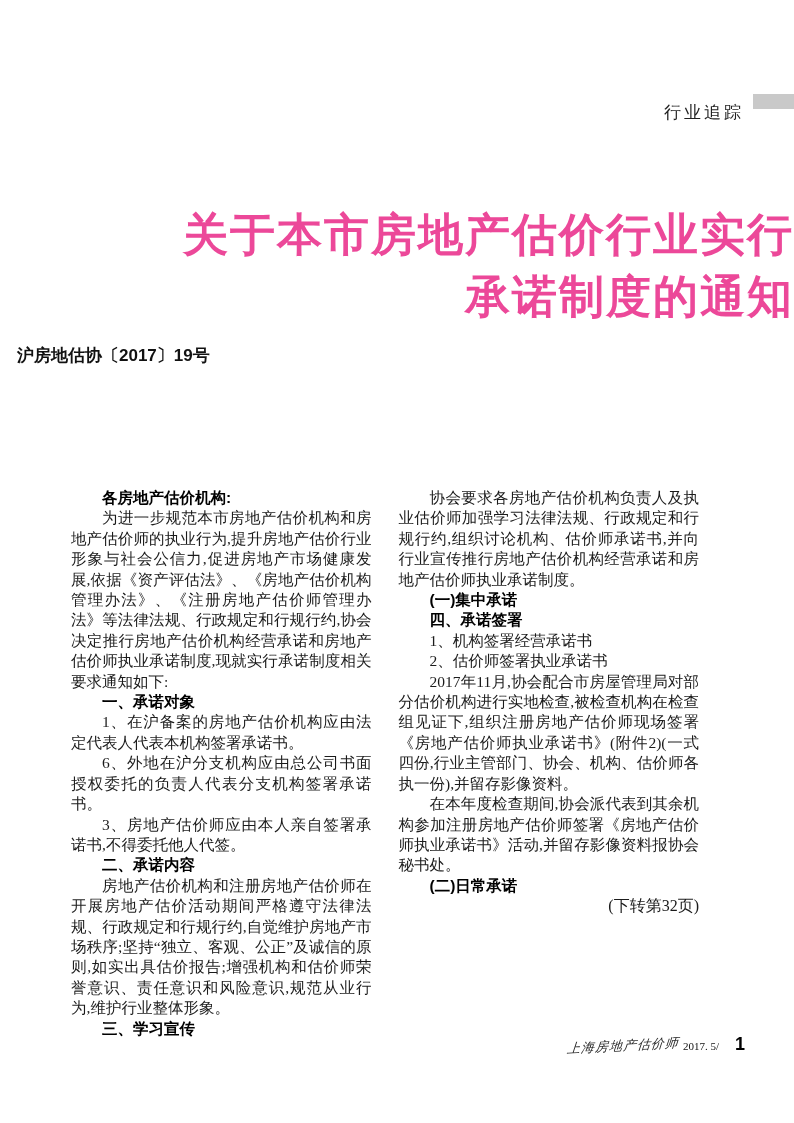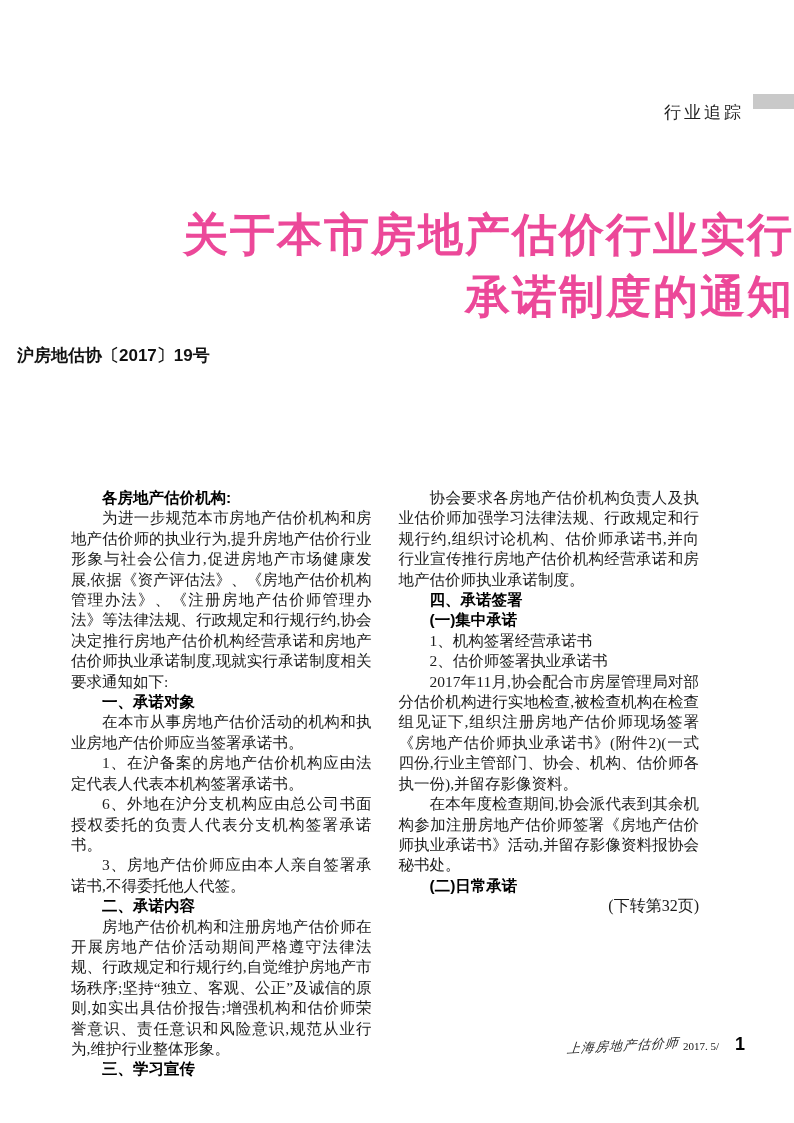--- a/index.html
+++ b/index.html
@@ -138,32 +138,31 @@
     <div>承诺制度的通知</div>
   </div>
 
   <div class="doc-number">沪房地估协〔2017〕19号</div>
 
   <div class="columns">
     <div class="col" id="col-left">
         <p class="para-heading">各房地产估价机构:</p>
         <p class="para-body">为进一步规范本市房地产估价机构和房地产估价师的执业行为,提升房地产估价行业形象与社会公信力,促进房地产市场健康发展,依据《资产评估法》、《房地产估价机构管理办法》、《注册房地产估价师管理办法》等法律法规、行政规定和行规行约,协会决定推行房地产估价机构经营承诺和房地产估价师执业承诺制度,现就实行承诺制度相关要求通知如下:</p>
         <p class="para-heading">一、承诺对象</p>
-        <p class="para-body">在本市从事房地产估价活动的机构和执业房地产估价师应当签署承诺书。</p>
         <p class="para-body">1、在沪备案的房地产估价机构应由法定代表人代表本机构签署承诺书。</p>
         <p class="para-body">6、外地在沪分支机构应由总公司书面授权委托的负责人代表分支机构签署承诺书。</p>
         <p class="para-body">3、房地产估价师应由本人亲自签署承诺书,不得委托他人代签。</p>
         <p class="para-heading">二、承诺内容</p>
         <p class="para-body">房地产估价机构和注册房地产估价师在开展房地产估价活动期间严格遵守法律法规、行政规定和行规行约,自觉维护房地产市场秩序;坚持“独立、客观、公正”及诚信的原则,如实出具估价报告;增强机构和估价师荣誉意识、责任意识和风险意识,规范从业行为,维护行业整体形象。</p>
         <p class="para-heading">三、学习宣传</p>
       </div>
     <div class="col" id="col-right">
         <p class="para-body">协会要求各房地产估价机构负责人及执业估价师加强学习法律法规、行政规定和行规行约,组织讨论机构、估价师承诺书,并向行业宣传推行房地产估价机构经营承诺和房地产估价师执业承诺制度。</p>
+        <p class="para-heading">(一)集中承诺</p>
         <p class="para-heading">四、承诺签署</p>
-        <p class="para-heading">(一)集中承诺</p>
         <p class="para-body">1、机构签署经营承诺书</p>
         <p class="para-body">2、估价师签署执业承诺书</p>
         <p class="para-body">2017年11月,协会配合市房屋管理局对部分估价机构进行实地检查,被检查机构在检查组见证下,组织注册房地产估价师现场签署《房地产估价师执业承诺书》(附件2)(一式四份,行业主管部门、协会、机构、估价师各执一份),并留存影像资料。</p>
         <p class="para-body">在本年度检查期间,协会派代表到其余机构参加注册房地产估价师签署《房地产估价师执业承诺书》活动,并留存影像资料报协会秘书处。</p>
         <p class="para-heading">(二)日常承诺</p>
         <p class="para-note">(下转第32页)</p>
       </div>
   </div>
 
   <div class="footer">

